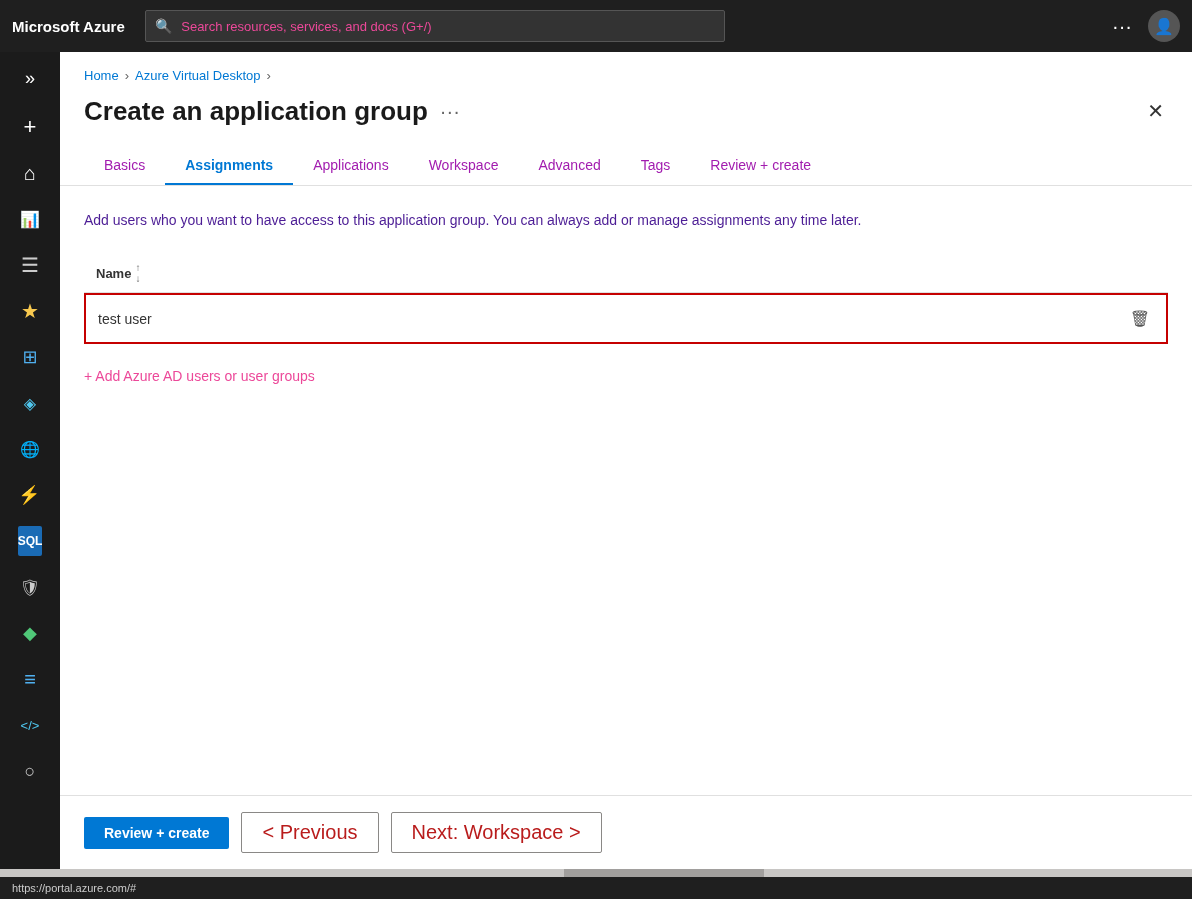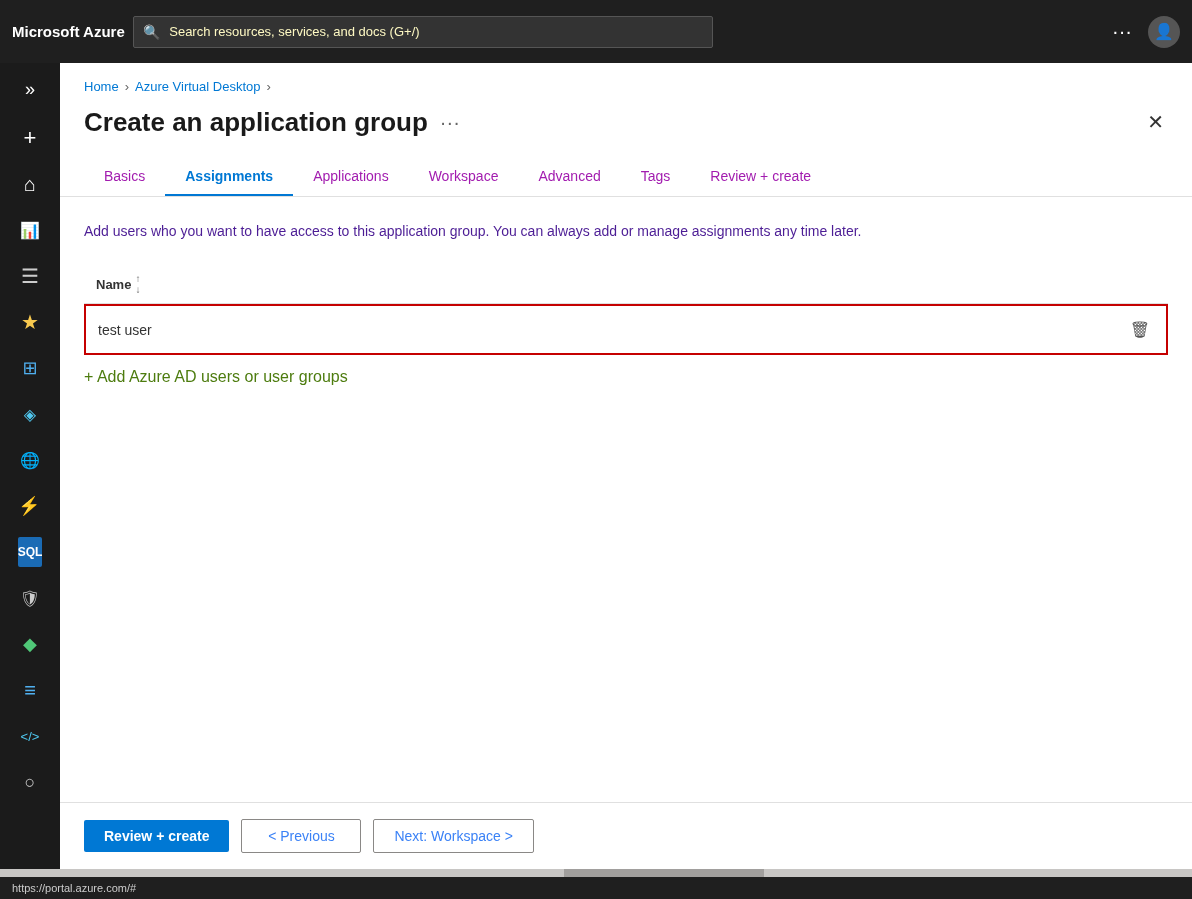--- a/index.html
+++ b/index.html
@@ -1,25 +1,25 @@
 <!DOCTYPE html>
 <html><head>
   <meta charset="utf-8">
   <style>
     * { box-sizing: border-box; margin: 0; padding: 0; }
     body { font-family: 'Segoe UI', Arial, sans-serif; background: #f3f2f1; height: 899px; width: 1192px; overflow: hidden; display: flex; flex-direction: column; }
 
     
     .topbar {
       background: #1f1f1f;
-      height: 63px;
+      height: 52px;
       display: flex;
       align-items: center;
       padding: 0 12px;
-      gap: 0;
+      gap: 12px;
       flex-shrink: 0;
     }
     .topbar-logo {
       color: #fff;
       font-size: 15px;
       font-weight: 600;
       white-space: nowrap;
       margin-right: 8px;
     }
     .topbar-search {
@@ -224,25 +224,25 @@
       display: flex;
       align-items: center;
       justify-content: center;
     }
 
     
     .add-link {
       display: inline-flex;
       align-items: center;
       gap: 4px;
-      color: #4d7c0f;
-      font-size: 16px;
+      color: #ec4899;
+      font-size: 14px;
       cursor: pointer;
       text-decoration: none;
-      margin-top: 13px;
+      margin-top: 24px;
     }
 
     
     .bottom-bar {
       background: #fff;
       border-top: 1px solid #e0e0e0;
       padding: 16px 24px;
       display: flex;
       align-items: center;
       gap: 12px;
@@ -254,24 +254,24 @@
       border: none;
       padding: 8px 20px;
       font-size: 14px;
       font-weight: 600;
       cursor: pointer;
       border-radius: 2px;
       min-width: 140px;
     }
     .btn-secondary {
       background: #fff;
-      color: #3b82f6;
+      color: #b91c1c;
       border: 1px solid #8a8886;
       padding: 8px 20px;
-      font-size: 14px;
+      font-size: 20px;
       cursor: pointer;
       border-radius: 2px;
       min-width: 120px;
     }
 
     
     .status-bar {
       background: #1f1f1f;
       height: 22px;
       display: flex;
@@ -301,21 +301,21 @@
     .icon-menu::before { content: '☰'; }
     .icon-star::before { content: '★'; }
   </style>
 </head>
 <body>
 
 <div class="topbar">
   <span class="topbar-logo">Microsoft Azure</span>
   <div class="topbar-search">
     <span class="topbar-search-icon">🔍</span>
-    <span style="color:#fef9c3; font-size:13px;">Search resources, services, and docs (G+/)</span>
+    <span style="color:#ec4899; font-size:13px;">Search resources, services, and docs (G+/)</span>
   </div>
   <div class="topbar-right">
     <span class="topbar-dots">···</span>
     <div class="topbar-avatar">👤</div>
   </div>
 </div>
 
 <div class="main-layout">
 
   <div class="sidebar">

